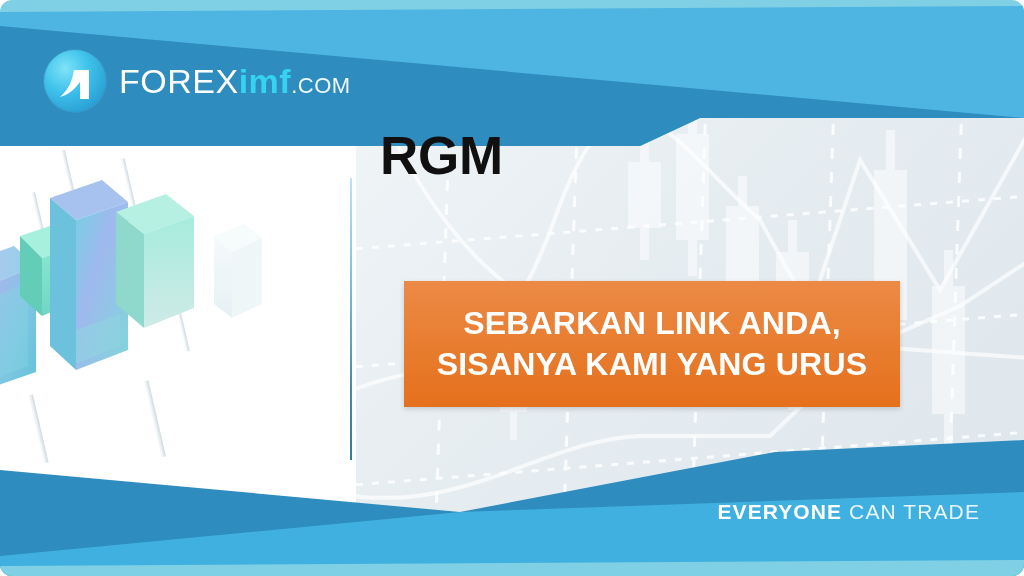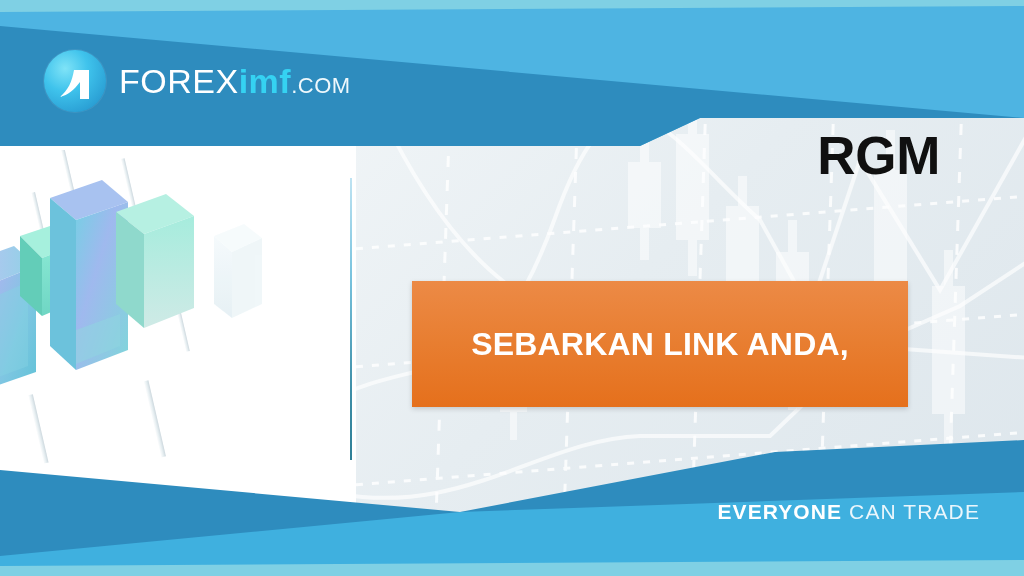--- a/index.html
+++ b/index.html
@@ -3,20 +3,21 @@
 <meta charset="utf-8">
 <style>
   html,body{margin:0;padding:0;background:#fff;}
   body{font-family:"Liberation Sans","DejaVu Sans",sans-serif;}
 
   #slide{
     position:relative;
     width:1024px;height:576px;
     overflow:hidden;
     background:#ffffff;
+    border-radius:12px;
   }
 
   
   .panel-right{
     position:absolute;
     left:352px;top:0;right:0;bottom:0;
     background:linear-gradient(135deg,#f2f6f8 0%,#e6edf1 45%,#dde6ec 100%);
   }
   
   .panel-left{
@@ -56,34 +57,34 @@
     position:absolute;left:350px;top:178px;width:2px;height:282px;
     background:linear-gradient(180deg,#bfe3f2 0%,#79c3de 35%,#3f8fa8 75%,#2f7f96 100%);
   }
 
   
   .candle-art{position:absolute;left:-12px;top:150px;width:330px;height:330px;}
 
   
   .headline{
     position:absolute;left:380px;top:128px;width:560px;
-    text-align:right;color:#101010;
+    text-align:left;color:#101010;
     font-weight:700;font-size:53px;line-height:1.07;
     letter-spacing:-.3px;
   }
   .headline .l2{display:block;}
 
   
   .banner{
     position:absolute;left:404px;top:281px;width:496px;height:126px;
     background:linear-gradient(180deg,#ec8a46 0%,#e87e31 48%,#e5701c 100%);
     box-shadow:0 2px 5px rgba(0,0,0,.16);
     display:flex;flex-direction:column;align-items:center;justify-content:center;
     color:#ffffff;font-weight:700;font-size:32px;line-height:1.28;
-    letter-spacing:.2px;text-align:center;margin-left:8px;
+    letter-spacing:.2px;text-align:center;
   }
   .banner span{display:block;white-space:nowrap;}
 
   
   .tagline{
     position:absolute;right:44px;top:500px;
     font-size:21px;letter-spacing:1.1px;white-space:nowrap;color:#ffffff;padding-left:12px;
   }
   .tg-a{font-weight:700;}
   .tg-b{font-weight:400;color:#eaf6fc;}
@@ -239,19 +240,20 @@
       <span class="lt-forex">FOREX</span><span class="lt-imf">imf</span><span class="lt-com">.COM</span>
     </div>
   </div>
 
   <div class="headline">
     <span class="l1">RGM</span>
   </div>
 
   <div class="banner">
     <span>SEBARKAN LINK ANDA,</span>
+    <span>SISANYA KAMI YANG URUS</span>
   </div>
 
   <div class="tagline">
     <span class="tg-a">EVERYONE</span><span class="tg-b"> CAN TRADE</span>
   </div>
 
 </div>
 
 </body></html>

